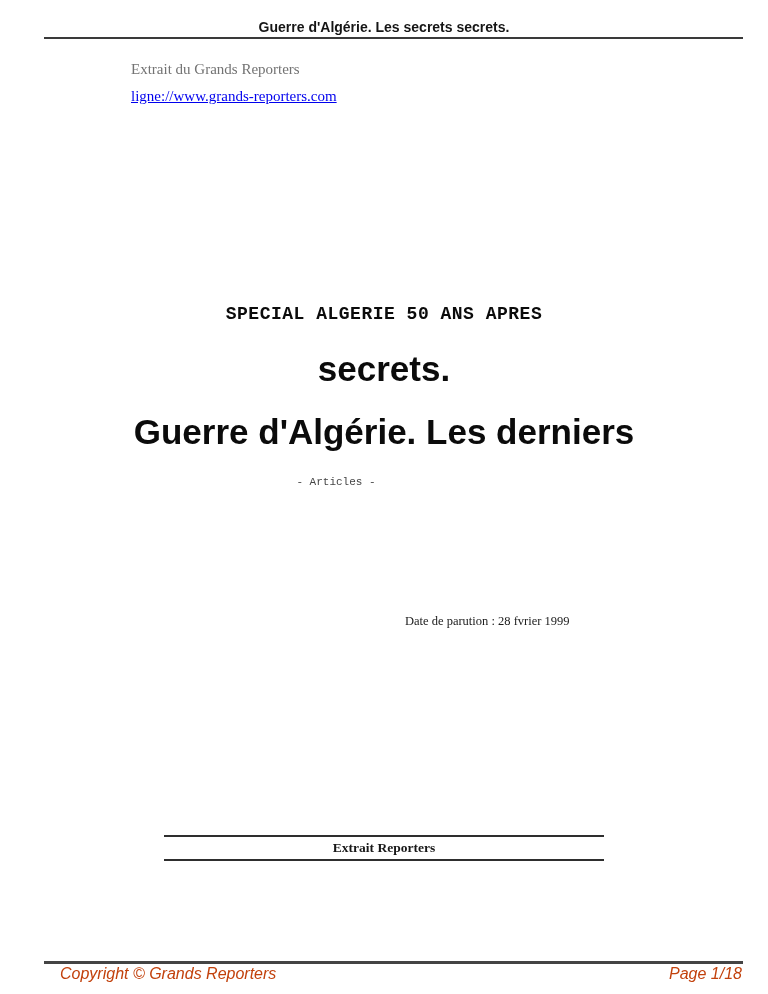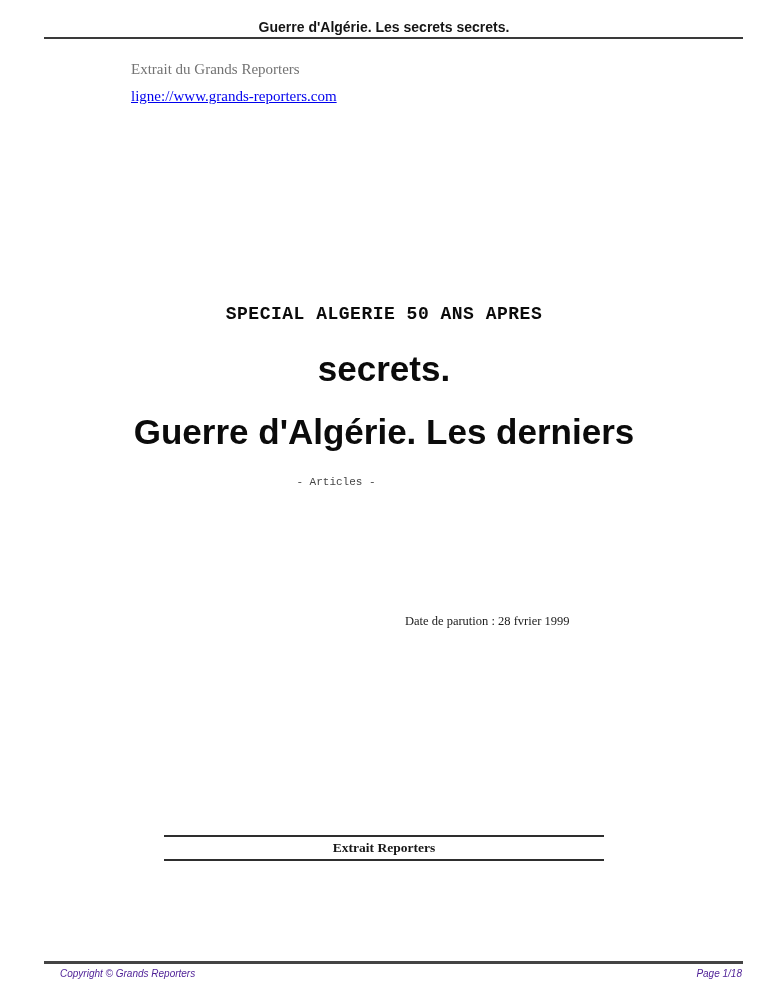--- a/index.html
+++ b/index.html
@@ -136,23 +136,23 @@
     left: 44px;
     width: 699px;
     height: 2.5px;
     background: #444444;
   }
   .footer-text {
     position: absolute;
     top: 967px;
     font-family: "Liberation Sans", sans-serif;
     font-style: italic;
-    font-size: 10px;
+    font-size: 16px;
     line-height: 14px;
-    color: #4c1d95;
+    color: #c2410c;
   }
   .footer-left  { left: 60px; }
   .footer-right { right: 26px; }
 </style>
 </head>
 <body>
 
 <div class="page">
 
   <div class="header-title">Guerre d'Algérie. Les secrets secrets.</div>

